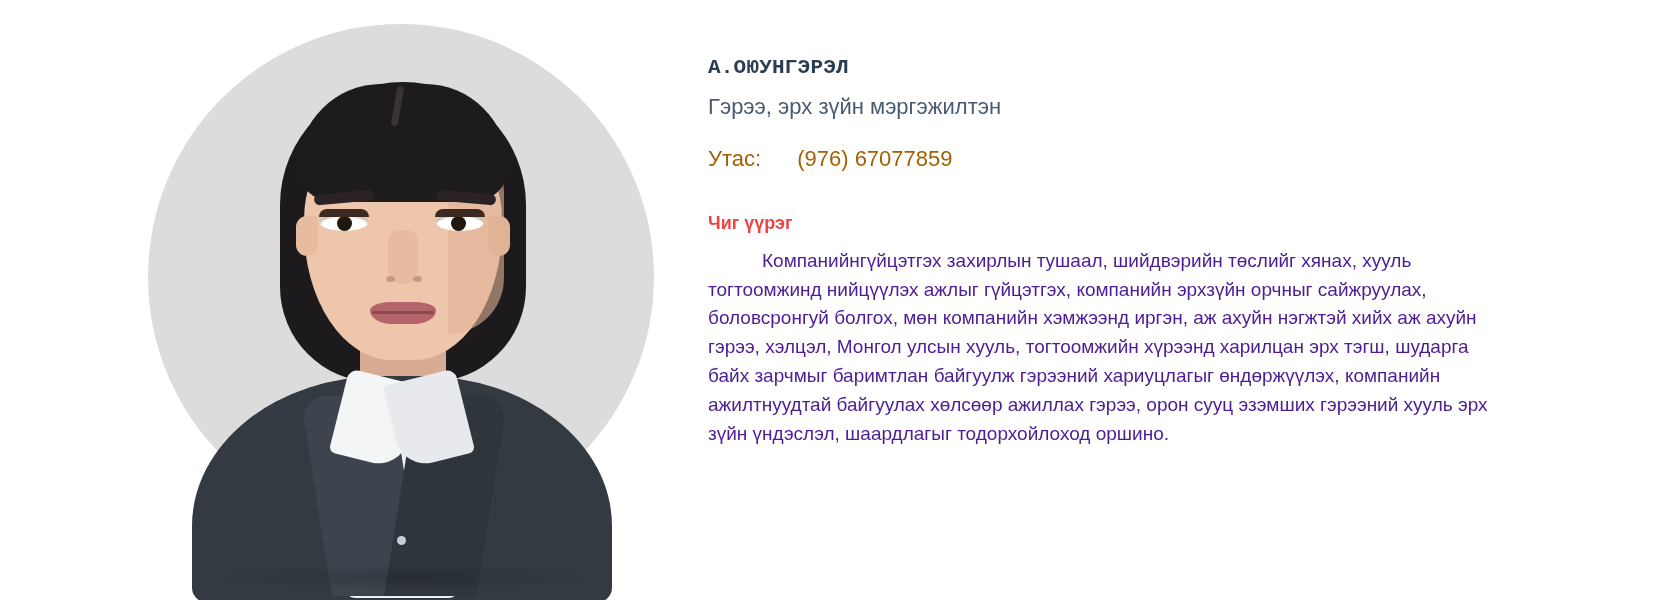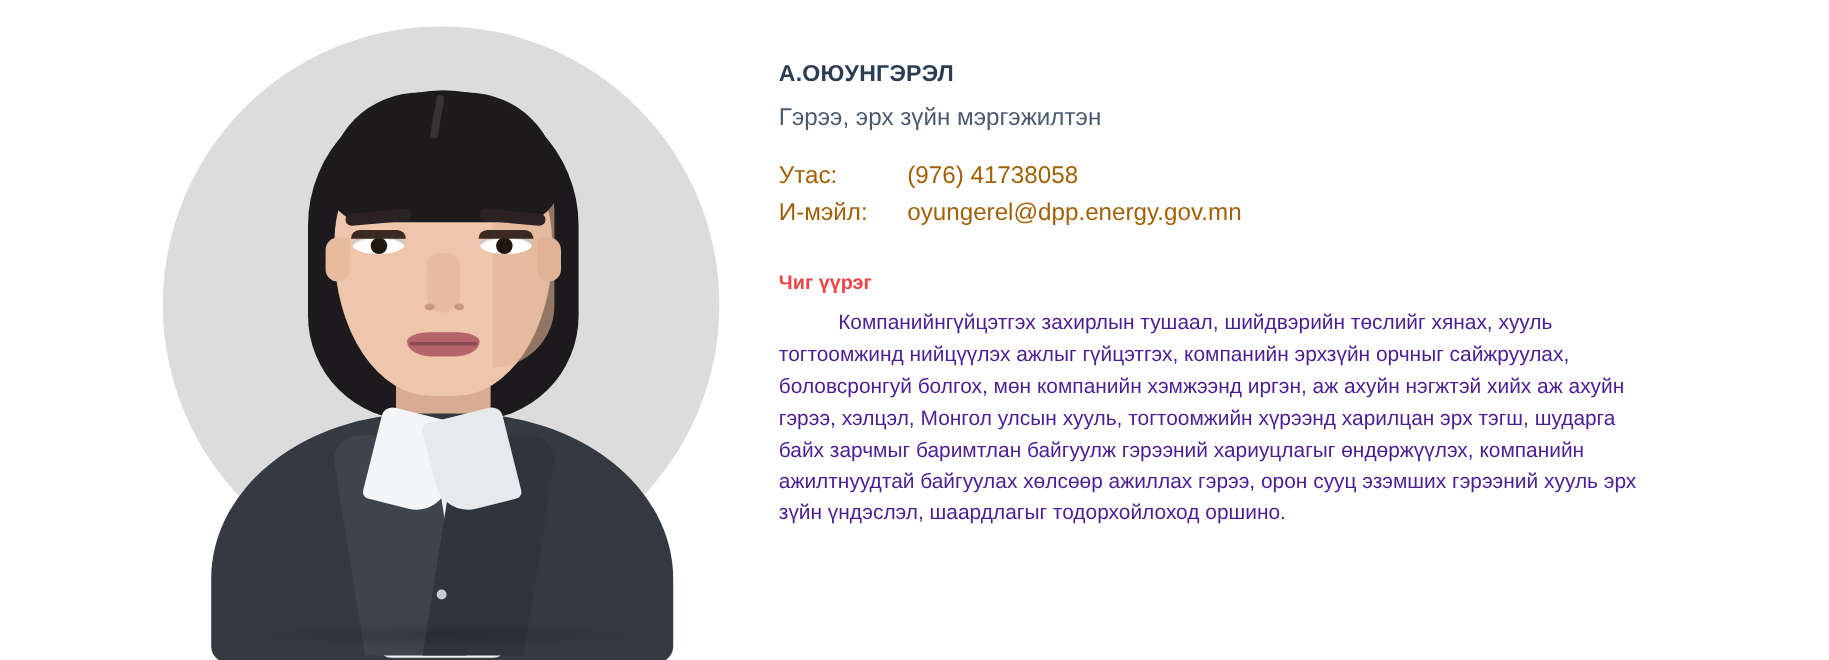--- a/index.html
+++ b/index.html
@@ -305,20 +305,21 @@
     top: 56px;
     width: 820px;
   }
   .person-name {
     font-size: 21px;
     font-weight: bold;
     letter-spacing: .2px;
     color: #2c3c51;
     margin: 0 0 14px 0;
     line-height: 1.15;
+    font-family: Liberation Mono, monospace;
   }
   .person-role {
     font-size: 22px;
     font-weight: normal;
     color: #4a5b70;
     margin: 0 0 26px 0;
     line-height: 1.15;
   }
   .contact-table {
     border-collapse: collapse;
@@ -395,25 +396,21 @@
   <div class="info">
 
     <h1 class="person-name">А.ОЮУНГЭРЭЛ</h1>
 
     <div class="person-role">Гэрээ, эрх зүйн мэргэжилтэн</div>
 
     <table class="contact-table">
       <tbody>
         <tr>
           <td class="contact-label">Утас:</td>
-          <td>(976) 41738058</td>
-        </tr>
-        <tr>
-          <td class="contact-label">И-мэйл:</td>
-          <td>oyungerel@dpp.energy.gov.mn</td>
+          <td>(976) 67077859</td>
         </tr>
       </tbody>
     </table>
 
     <h2 class="section-title">Чиг үүрэг</h2>
 
     <p class="section-body">Компанийнгүйцэтгэх захирлын тушаал, шийдвэрийн төслийг хянах, хууль тогтоомжинд нийцүүлэх ажлыг гүйцэтгэх, компанийн эрхзүйн орчныг сайжруулах, боловсронгуй болгох, мөн компанийн хэмжээнд иргэн, аж ахуйн нэгжтэй хийх аж ахуйн гэрээ, хэлцэл, Монгол улсын хууль, тогтоомжийн хүрээнд харилцан эрх тэгш, шударга байх зарчмыг баримтлан байгуулж гэрээний хариуцлагыг өндөржүүлэх, компанийн ажилтнуудтай байгуулах  хөлсөөр ажиллах гэрээ, орон сууц эзэмших гэрээний хууль эрх зүйн үндэслэл, шаардлагыг тодорхойлоход оршино.</p>
 
   </div>
 

